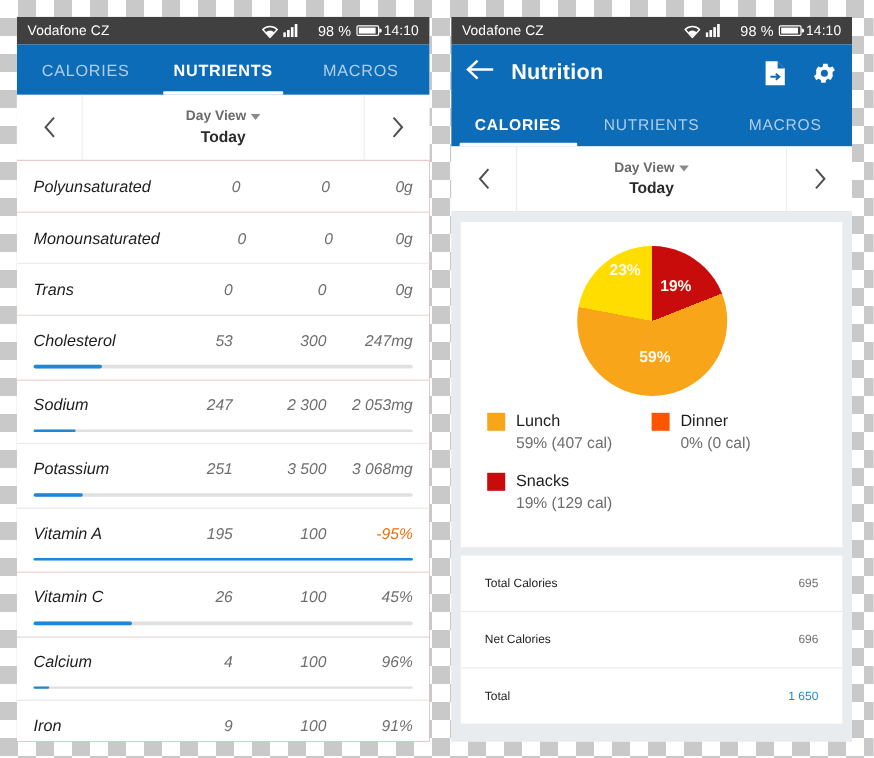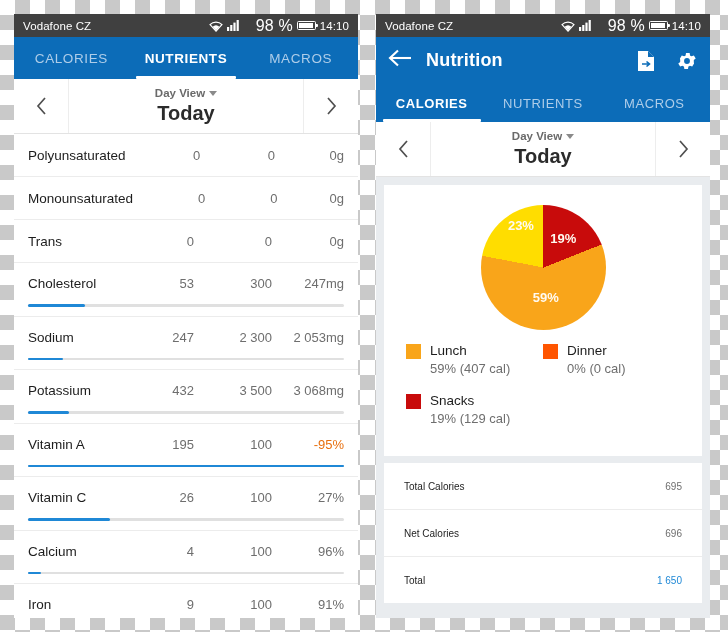--- a/index.html
+++ b/index.html
@@ -27,21 +27,21 @@
   }
   .statusbar .carrier{flex:0 0 auto;}
   .statusbar .sb-right{margin-left:auto;display:flex;align-items:center;gap:4px;}
   .sb-icon{display:inline-block;line-height:0;}
   .bat{
     display:inline-block;width:19px;height:9px;border:1.5px solid #fff;
     border-radius:1.5px;position:relative;box-sizing:border-box;
   }
   .bat::after{content:"";position:absolute;right:-3.5px;top:2px;width:2px;height:3px;background:#fff;border-radius:0 1px 1px 0;}
   .bat i{position:absolute;left:1px;top:1px;bottom:1px;width:85%;background:#fff;display:block;}
-  .pct{font-size:16px;margin-left:11px;}
+  .pct{font-size:12px;margin-left:11px;}
   .clock{font-size:11.5px;}
 
   
   .appbar{background:#0c6cb8;}
   .appbar-top{
     height:47px;display:flex;align-items:center;padding:0 12px;color:#fff;
   }
   .back-arrow{width:26px;height:26px;flex:0 0 auto;margin-right:12px;cursor:pointer;}
   .appbar-title{font-size:18px;font-weight:bold;letter-spacing:.2px;}
   .appbar-actions{margin-left:auto;display:flex;align-items:center;gap:18px;}
@@ -66,24 +66,24 @@
   }
   .dv-arrow{
     width:54px;display:flex;align-items:center;justify-content:center;
     color:#5a5a5a;font-size:21px;cursor:pointer;
     border-right:1px solid #ededed;
   }
   .dv-arrow.right{border-right:none;border-left:1px solid #ededed;}
   .dv-center{flex:1;display:flex;flex-direction:column;align-items:center;justify-content:center;cursor:pointer;font-weight:bold;}
   .dv-label{font-size:11.5px;color:#6a6a6a;display:flex;align-items:center;gap:4px;line-height:1.2;}
   .caret{width:0;height:0;border-left:4.5px solid transparent;border-right:4.5px solid transparent;border-top:5px solid #8a8a8a;display:inline-block;}
-  .dv-value{font-size:20px;color:#2b2b2b;margin-top:1px;}
+  .dv-value{font-size:13px;color:#2b2b2b;margin-top:1px;}
 
   
-  .nutrient-list{background:#b91c1c;}
+  .nutrient-list{background:#b91c1c;font-style:italic;}
   .nrow{
     border-bottom:1px solid #ececec;padding:0 14px;position:relative;background:#fff;
   }
   .nrow-main{display:flex;align-items:center;height:41px;}
   .nname{font-size:13.5px;color:#1d1d1d;flex:1;}
   .nval{font-size:13px;color:#6e6e6e;text-align:right;}
   .nval.c1{width:78px;}
   .nval.c2{width:78px;}
   .nval.c3{width:72px;}
   .nval.neg{color:#e8700f;}
@@ -220,21 +220,21 @@
           <span class="nval c2">2 300</span>
           <span class="nval c3">2 053mg</span>
         </div>
         <div class="nbar">
           <i style="width: 11%;"></i>
         </div>
       </div>
       <div class="nrow">
         <div class="nrow-main">
           <span class="nname">Potassium</span>
-          <span class="nval c1">432</span>
+          <span class="nval c1">251</span>
           <span class="nval c2">3 500</span>
           <span class="nval c3">3 068mg</span>
         </div>
         <div class="nbar">
           <i style="width: 13%;"></i>
         </div>
       </div>
       <div class="nrow">
         <div class="nrow-main">
           <span class="nname">Vitamin A</span>
@@ -244,21 +244,21 @@
         </div>
         <div class="nbar">
           <i style="width: 100%;"></i>
         </div>
       </div>
       <div class="nrow">
         <div class="nrow-main">
           <span class="nname">Vitamin C</span>
           <span class="nval c1">26</span>
           <span class="nval c2">100</span>
-          <span class="nval c3">27%</span>
+          <span class="nval c3">45%</span>
         </div>
         <div class="nbar">
           <i style="width: 26%;"></i>
         </div>
       </div>
       <div class="nrow">
         <div class="nrow-main">
           <span class="nname">Calcium</span>
           <span class="nval c1">4</span>
           <span class="nval c2">100</span>

